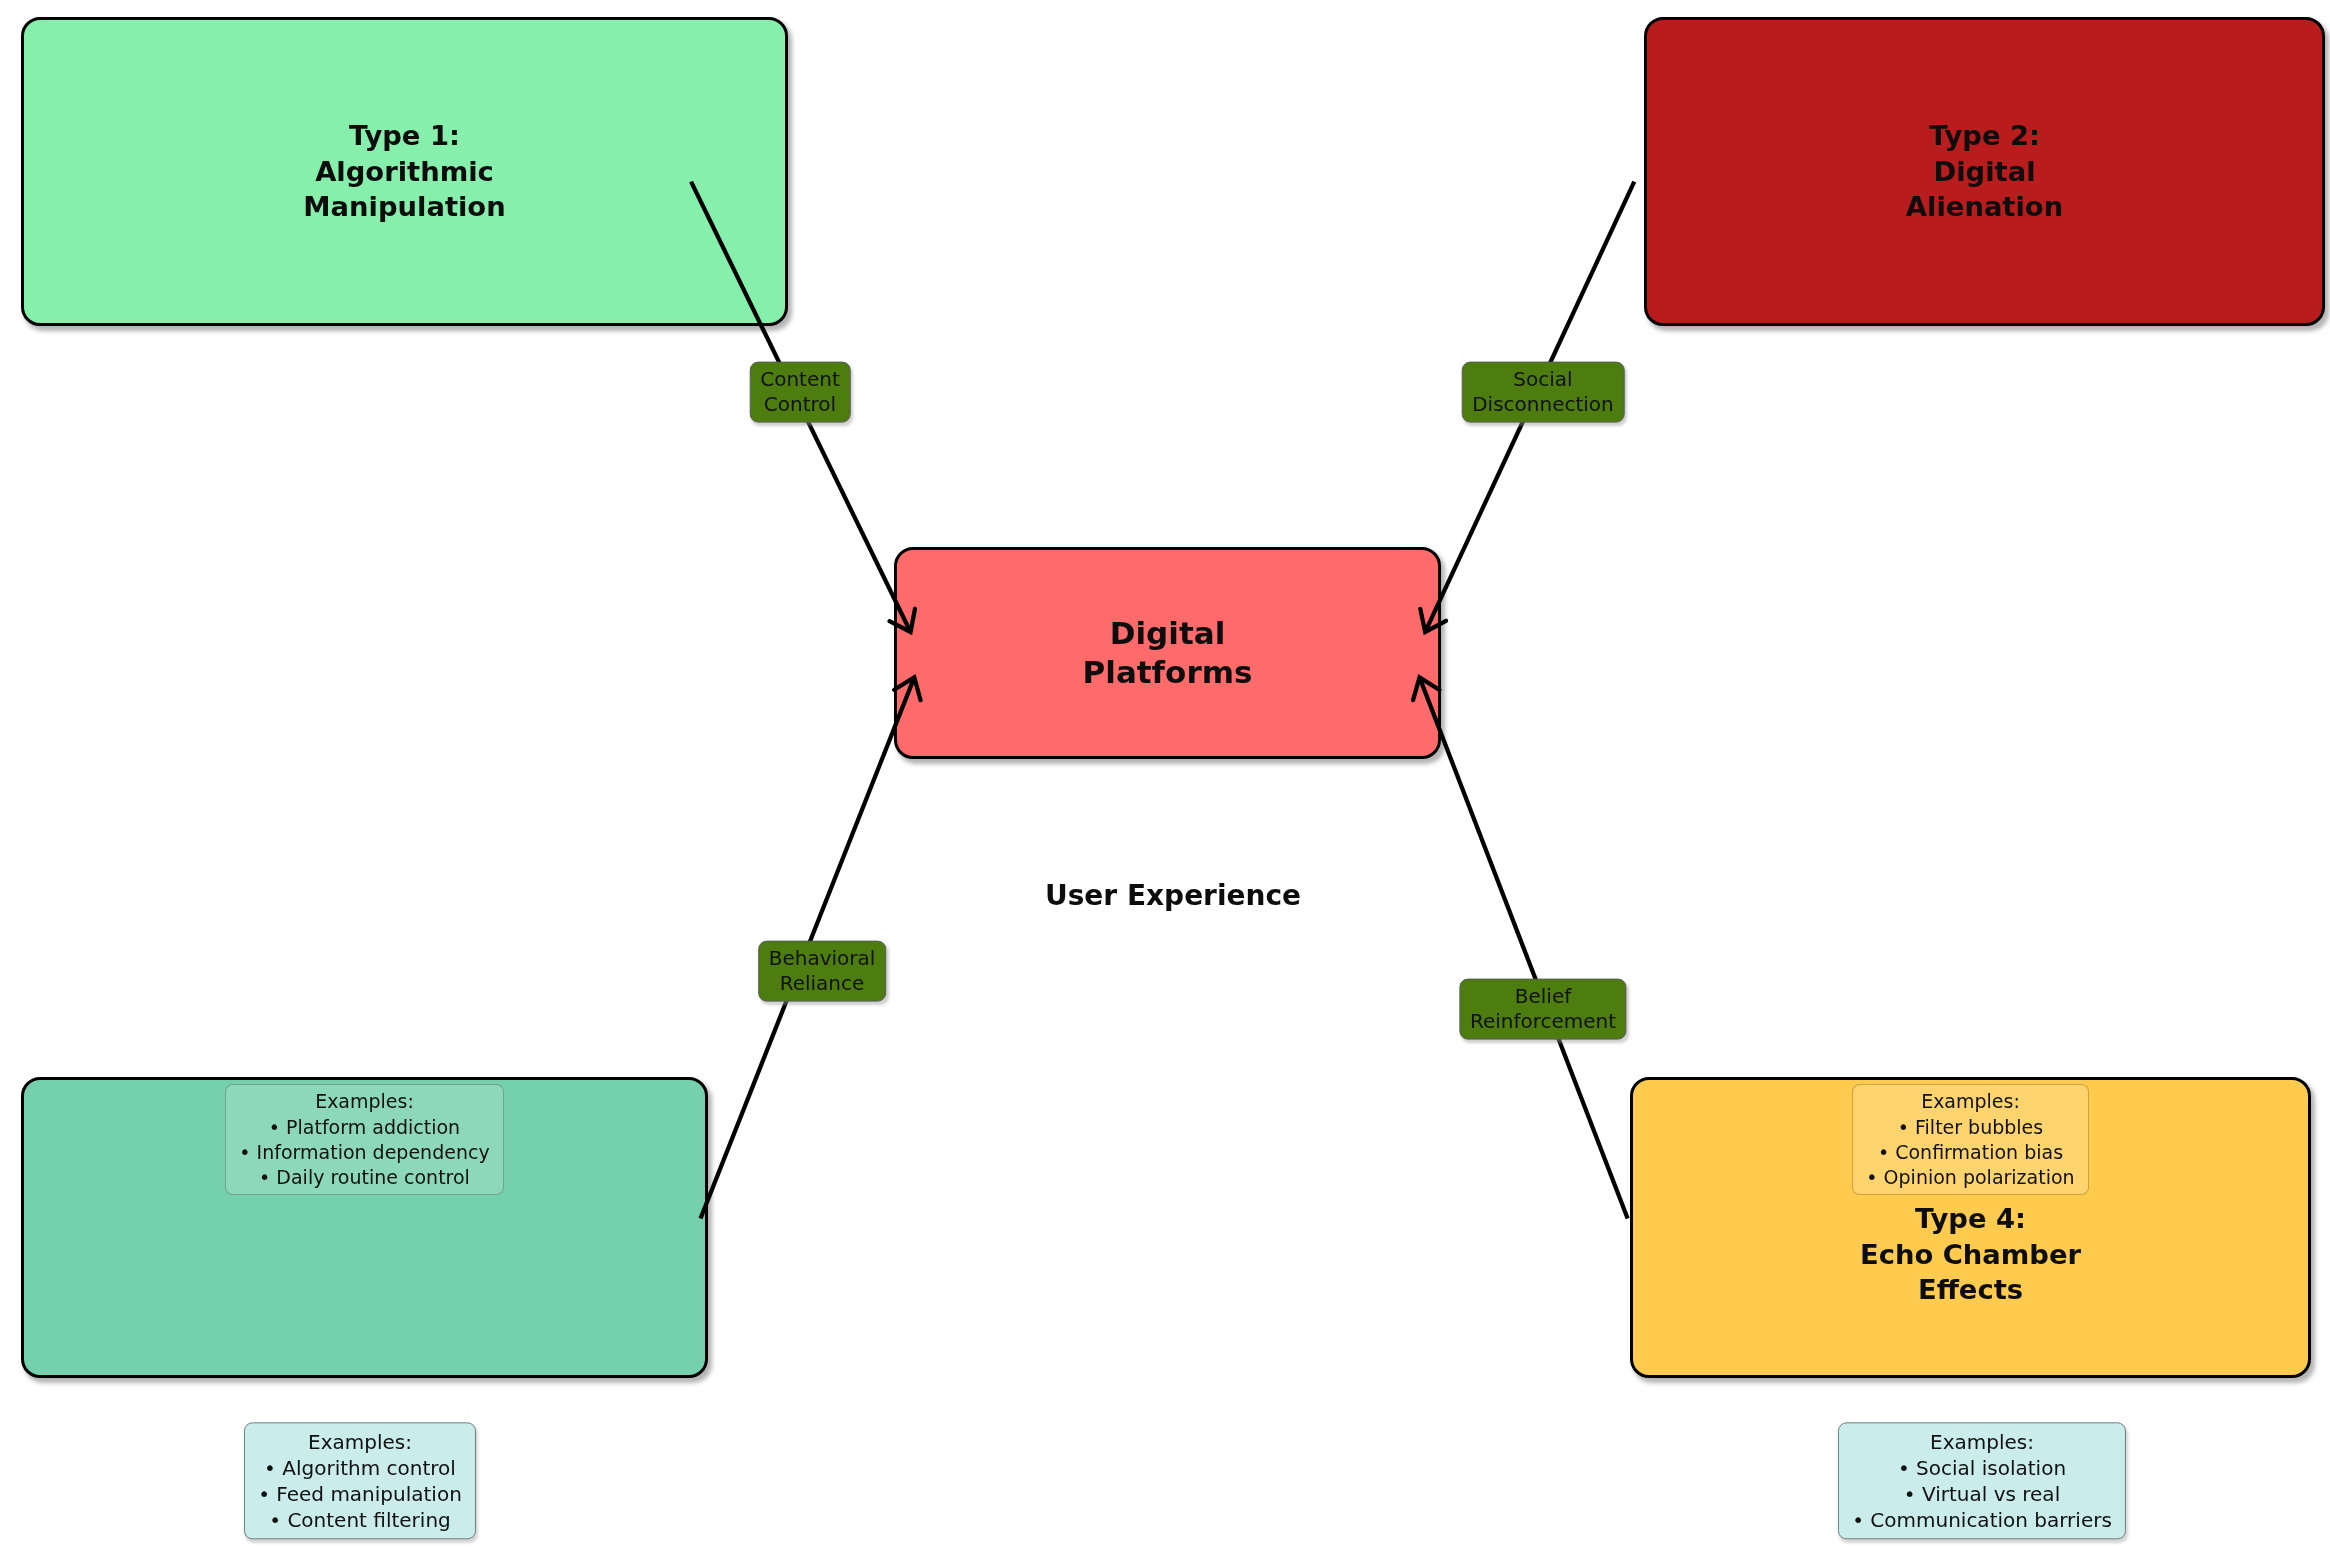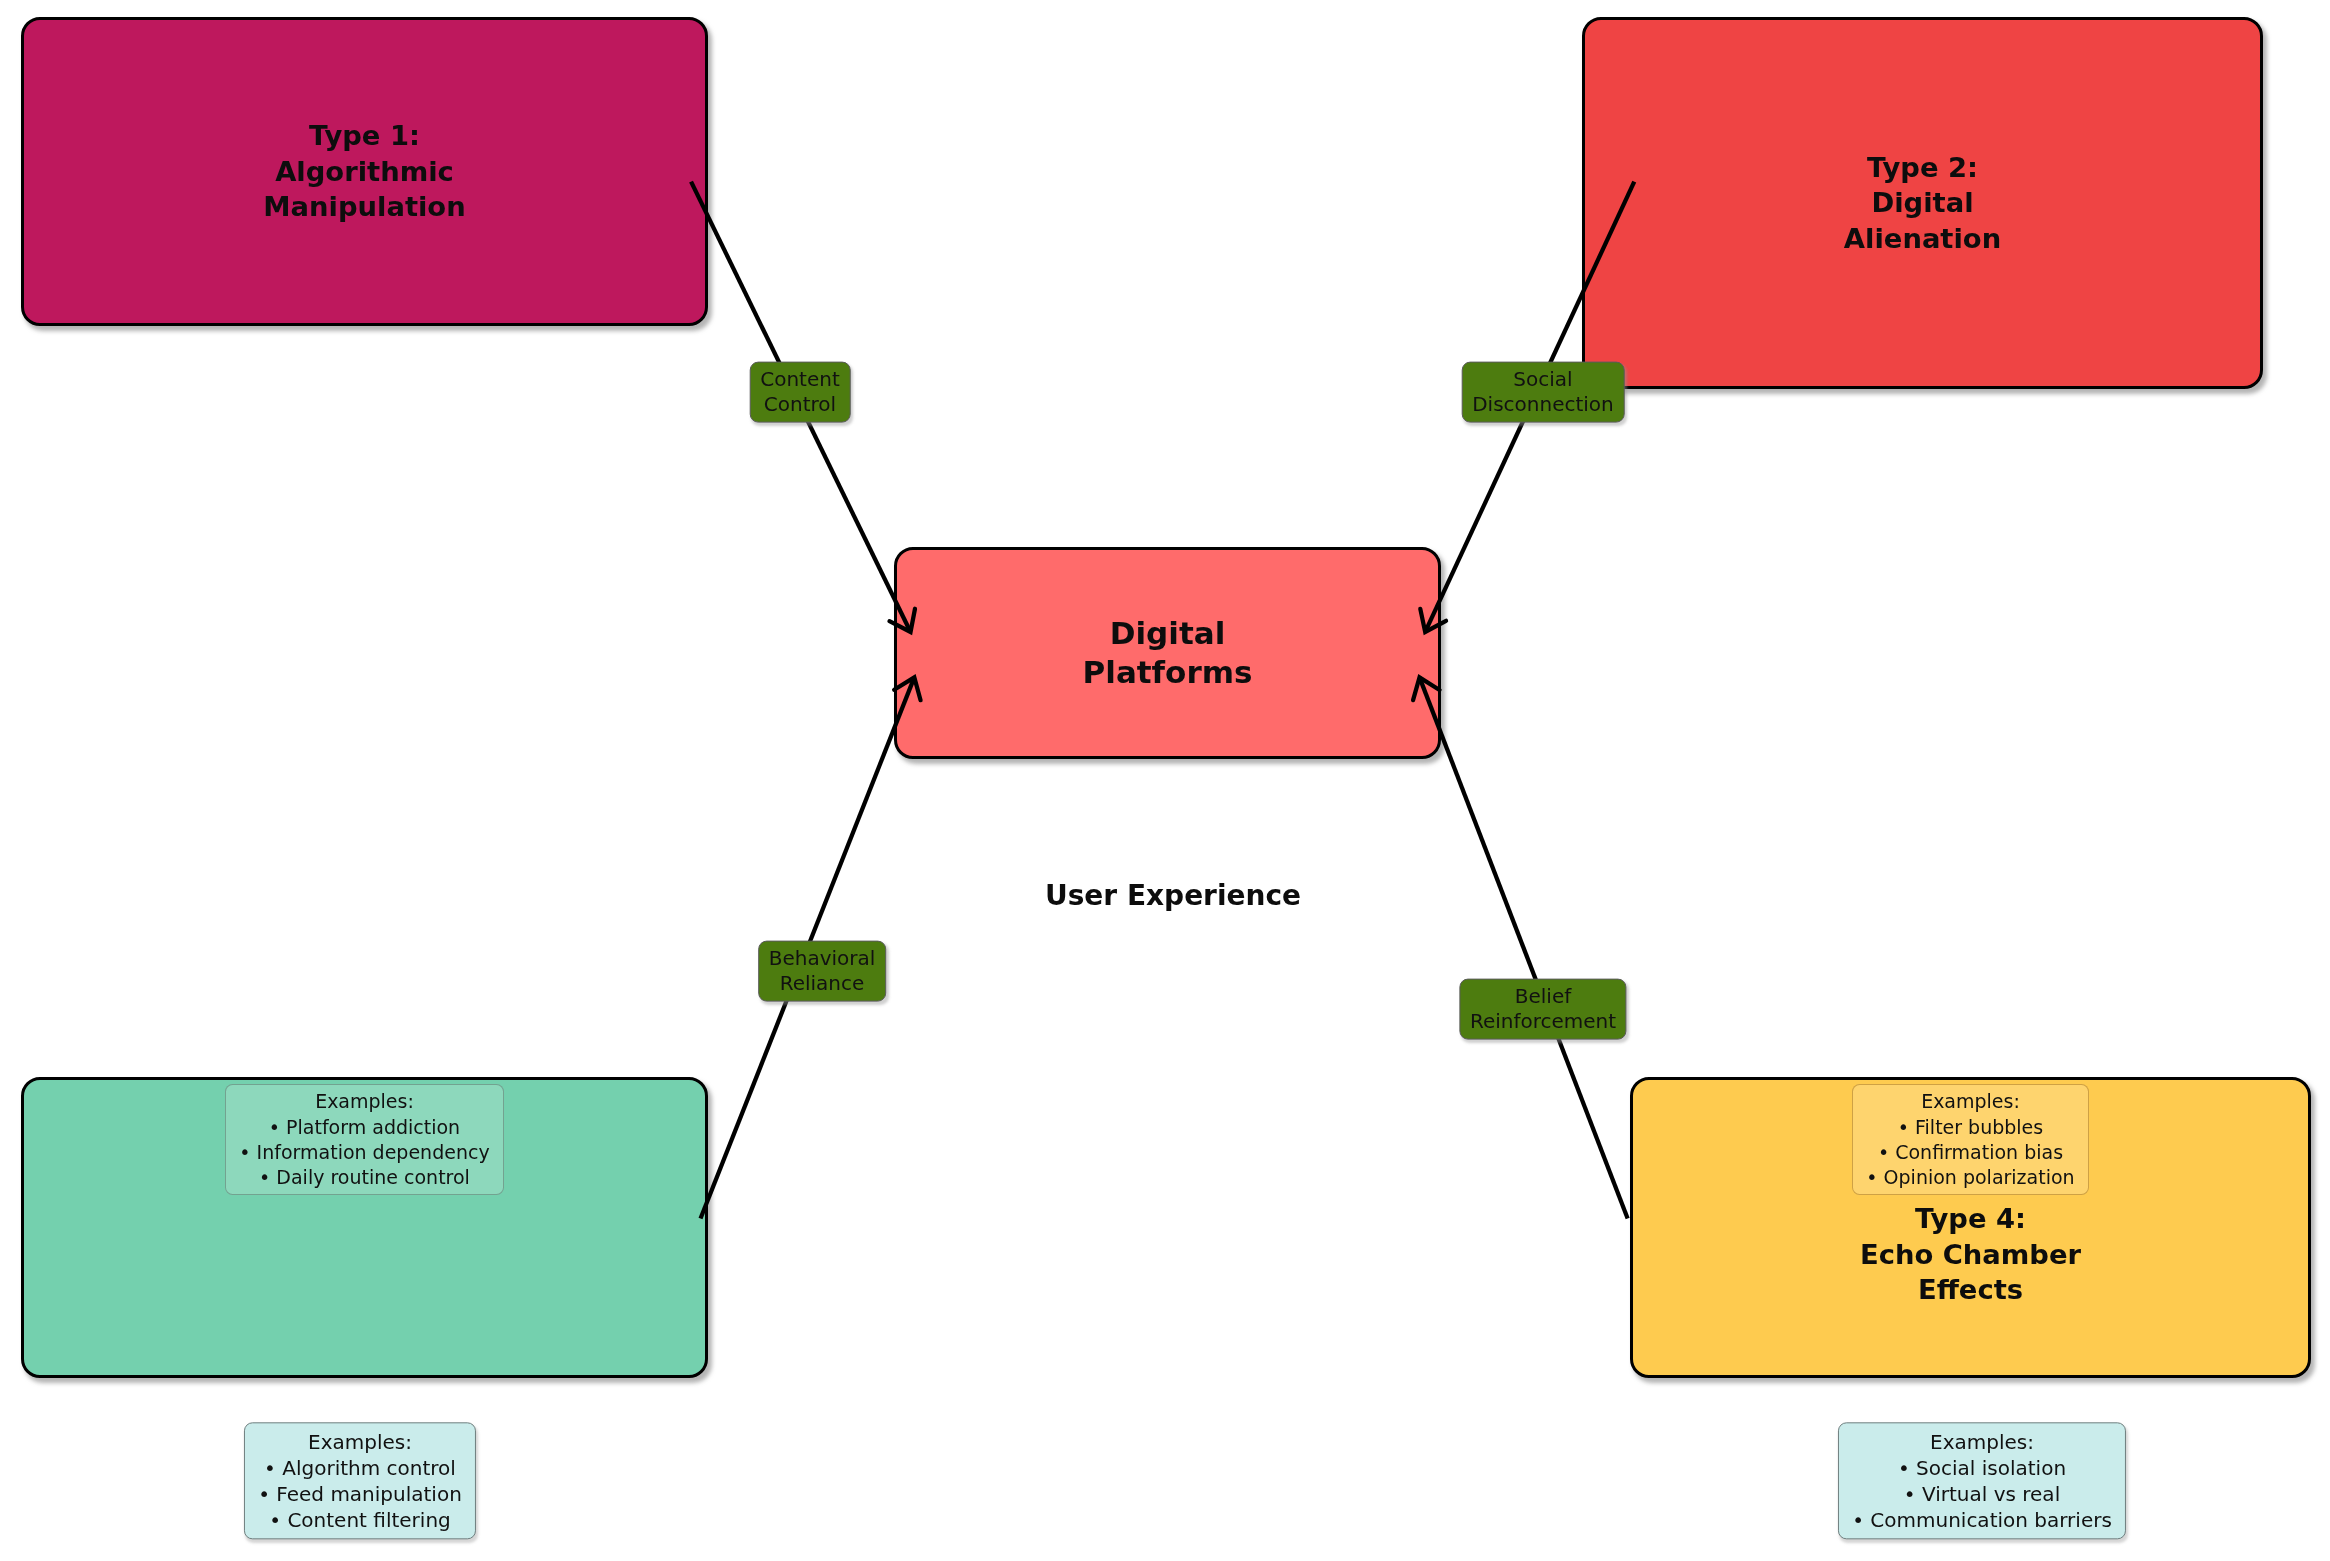--- a/index.html
+++ b/index.html
@@ -30,22 +30,22 @@
     z-index: 1;
   }
   .node-title {
     font-weight: bold;
     font-size: 27.4px;
     line-height: 1.3;
     color: #0d0d0d;
     text-align: center;
     white-space: pre-line;
   }
-  .type1 { left: 21px;   top: 17px;   width: 687px; height: 309px; background: #be185d; }
-  .type2 { left: 1582px; top: 17px;   width: 681px; height: 372px; background: #ef4444; }
+  .type1 { left: 21px;   top: 17px;   width: 767px; height: 309px; background: #86efac; }
+  .type2 { left: 1644px; top: 17px;   width: 681px; height: 309px; background: #b91c1c; }
   .type3 { left: 21px;   top: 1077px; width: 687px; height: 301px; background: #74D0AE;
            justify-content: flex-start; padding-top: 3.8px; }
   .type4 { left: 1630px; top: 1077px; width: 681px; height: 301px; background: #FECB4F;
            justify-content: flex-start; padding-top: 3.8px; }
   .center-node { left: 894px; top: 547px; width: 547px; height: 212px; background: #FF6B6B; }
   .center-title { font-size: 31px; line-height: 1.25; }
 
   
   .examples-inner {
     border: 1.9px solid rgba(85,95,90,0.45);

